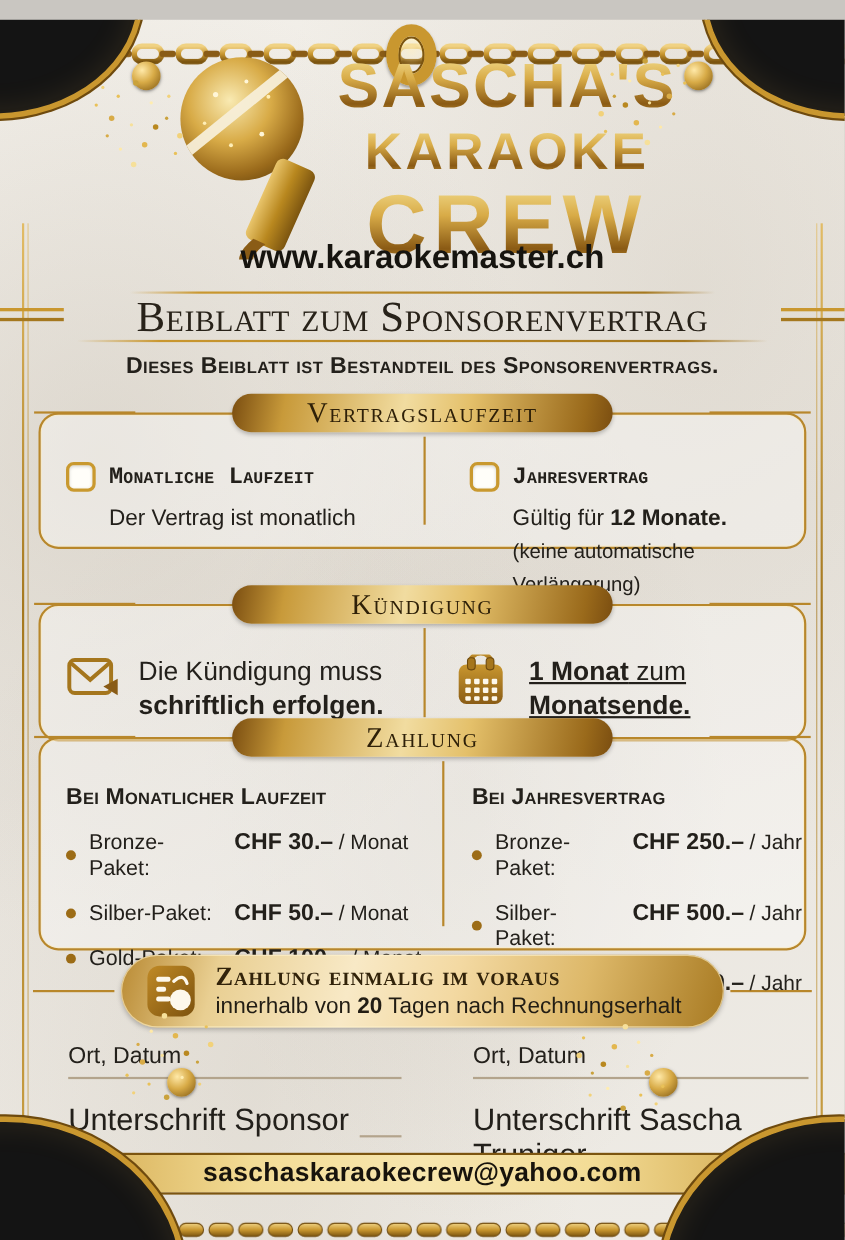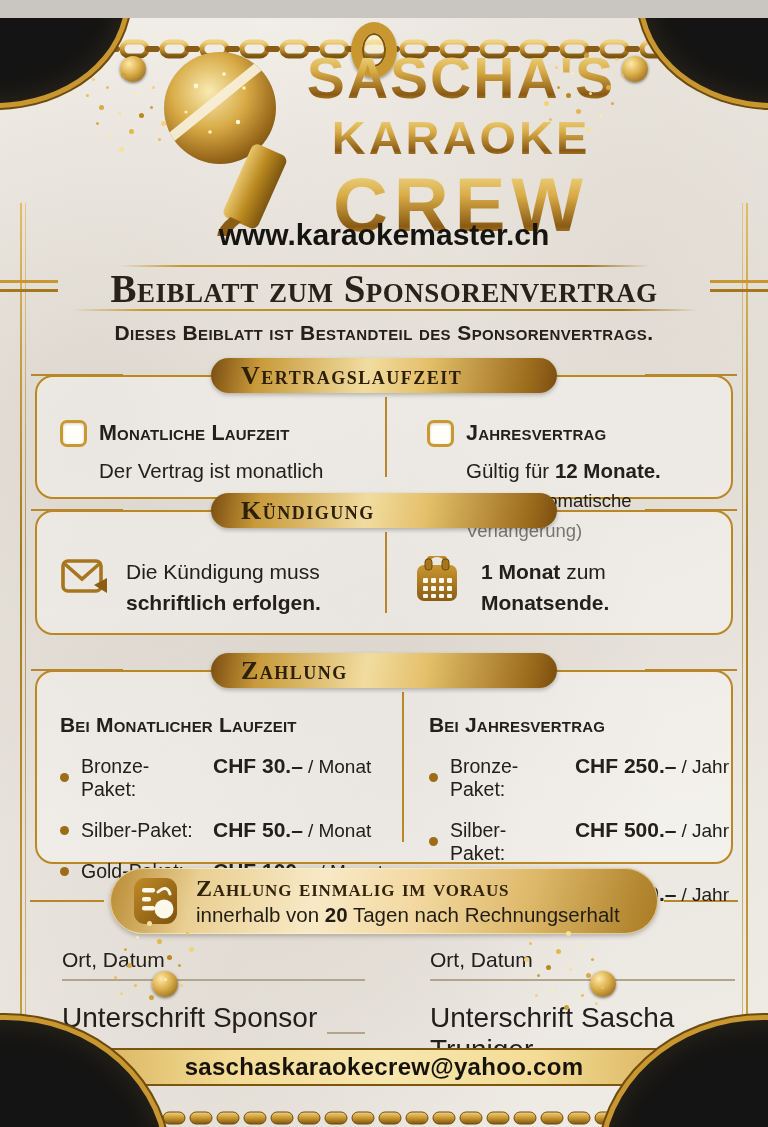--- a/index.html
+++ b/index.html
@@ -13,21 +13,21 @@
       radial-gradient(ellipse at 82% 22%, rgba(196,186,170,.26), transparent 45%),
       radial-gradient(ellipse at 55% 62%, rgba(182,172,156,.22), transparent 40%),
       radial-gradient(ellipse at 30% 85%, rgba(190,180,164,.22), transparent 40%),
       linear-gradient(160deg, #f3f0ea, #e8e4dd 50%, #efece6);
   }
   
   .gold-text {
     background: linear-gradient(180deg,#f3dd8e 0%,#d8ab47 38%,#8a5a14 78%,#c89a3a 100%);
     -webkit-background-clip: text; background-clip: text; color: transparent;
   }
-  .serif-caps { font-family: "Liberation Serif", serif; font-variant: small-caps; font-weight: 700; }
+  .serif-caps { font-family: "Liberation Serif", serif; font-variant: small-caps; font-weight: 400; }
   .sans-caps  { font-variant: small-caps; font-weight: 700; }
 
   
   .edge-line { position:absolute; top:185px; bottom:65px; width:2px;
     background: linear-gradient(#e2bc66,#a5781f 40%,#caa045); z-index:1; }
   .edge-line.l1 { left:20px; } .edge-line.l2 { left:25px; width:1px; opacity:.7; }
   .edge-line.r1 { right:20px; } .edge-line.r2 { right:25px; width:1px; opacity:.7; }
 
   
   .chain-top { position:absolute; top:21px; left:0; width:768px; height:20px; z-index:2; }
@@ -81,39 +81,39 @@
   .doc-subtitle { position:absolute; top:303px; left:0; width:768px; text-align:center;
     font-size:21px; letter-spacing:.4px; color:#23201b; z-index:3; }
 
   
   .sec { position:absolute; left:35px; width:698px; z-index:3; }
   .sec-box { position:absolute; left:0; right:0; top:17px; bottom:0;
     border:2px solid #b8872b; border-radius:18px;
     background: rgba(255,255,255,.38); box-shadow: inset 0 0 0 1px rgba(255,236,180,.5); }
   .pill { position:absolute; top:0; left:50%; transform:translateX(-50%);
     min-width:346px; height:35px; padding:0 30px; border-radius:18px; z-index:4;
-    display:flex; align-items:center; justify-content:flex-start;
+    display:flex; align-items:center; justify-content:center;
     background: linear-gradient(100deg,#7a4d10 0%,#c89a3a 14%,#f1dca0 45%,#e4c06a 62%,#9a6a1b 92%,#7a4d10 100%);
     box-shadow: 0 2px 4px rgba(0,0,0,.25); }
   .pill-text { font-size:26px; letter-spacing:1.5px; color:#2e2008; line-height:1; }
   .pill-side { position:absolute; top:16px; width:92px; height:2px; background:#b8872b; z-index:3; }
   .pill-side.left { left:-4px; } .pill-side.right { right:-4px; }
   .divider { position:absolute; top:20px; bottom:20px; width:2px; background:#b8872b; }
 
   .col { position:absolute; top:17px; bottom:0; }
   .chk-row { display:flex; align-items:center; gap:12px; }
   .checkbox { width:27px; height:27px; border:3px solid #c9992f; border-radius:7px;
     background:#fffef9; box-shadow: inset 0 1px 3px rgba(0,0,0,.18); flex:0 0 auto; }
-  .chk-label { font-size:21.5px; letter-spacing:.2px; }
+  .chk-label { font-size:21.5px; letter-spacing:.2px;font-family:Liberation Mono, monospace; }
   .desc { margin-left:39px; font-size:20.5px; line-height:30px; }
   .b { font-weight:700; }
 
   .icon-row { display:flex; gap:16px; }
   .icon-col { flex:0 0 auto; }
-  .k-text { font-size:21px; line-height:31px; }
+  .k-text { font-size:24px; line-height:31px; }
 
   .z-head { font-size:21px; letter-spacing:.2px; }
   .z-row { display:flex; align-items:baseline; margin-top:17px; }
   .dot { width:9px; height:9px; border-radius:50%; background:#9c6c16; flex:0 0 auto;
     align-self:center; margin-right:12px; }
   .z-label { width:118px; font-size:19.5px; }
   .z-price { font-size:21px; font-weight:700; margin-left:14px; white-space:nowrap; }
   .z-per { font-size:19px; margin-left:5px; white-space:nowrap; }
 
   
@@ -246,21 +246,21 @@
           <span class="chk-label sans-caps">Jahresvertrag</span>
         </div>
         <div class="desc" style="margin-top:9px;">
           <div><span>Gültig für </span><span class="b">12 Monate.</span></div>
           <div style="font-size:18.5px;">(keine automatische Verlängerung)</div>
         </div>
       </div>
     </div>
   </div>
 
-  <div class="sec" style="top:475px; height:142px;">
+  <div class="sec" style="top:514px; height:142px;">
     <div class="pill-side left"></div>
     <div class="pill-side right"></div>
     <div class="pill">
       <span class="pill-text serif-caps">Kündigung</span>
     </div>
     <div class="sec-box">
       <div class="divider" style="left:348px;"></div>
       <div class="col icon-row" style="left:23px; width:320px; padding-top:27px;">
         <svg class="icon-col" width="50" height="44" viewBox="0 0 50 44" aria-hidden="true">
           <rect x="3" y="5" width="38" height="30" rx="5" fill="none" stroke="#a5761d" stroke-width="3.6"></rect>
@@ -293,21 +293,21 @@
               <rect x="16" y="30" width="5" height="5" rx="1"></rect>
             <rect x="24" y="30" width="5" height="5" rx="1"></rect>
               <rect x="32" y="30" width="5" height="5" rx="1"></rect>
             <rect x="8" y="38" width="5" height="4" rx="1"></rect>
               <rect x="16" y="38" width="5" height="4" rx="1"></rect>
             <rect x="24" y="38" width="5" height="4" rx="1"></rect>
               <rect x="32" y="38" width="5" height="4" rx="1"></rect>
           </g>
         </svg>
         <div class="k-text">
-          <div style="padding-left:6px;"><span class="b">1 Monat</span><span> zum </span><span class="b">Monatsende.</span></div>
+          <div style="padding-left:6px;text-decoration:underline;"><span class="b">1 Monat</span><span> zum </span><span class="b">Monatsende.</span></div>
         </div>
       </div>
     </div>
   </div>
 
   <div class="sec" style="top:635px; height:211px;">
     <div class="pill-side left"></div>
     <div class="pill-side right"></div>
     <div class="pill">
       <span class="pill-text serif-caps">Zahlung</span>

